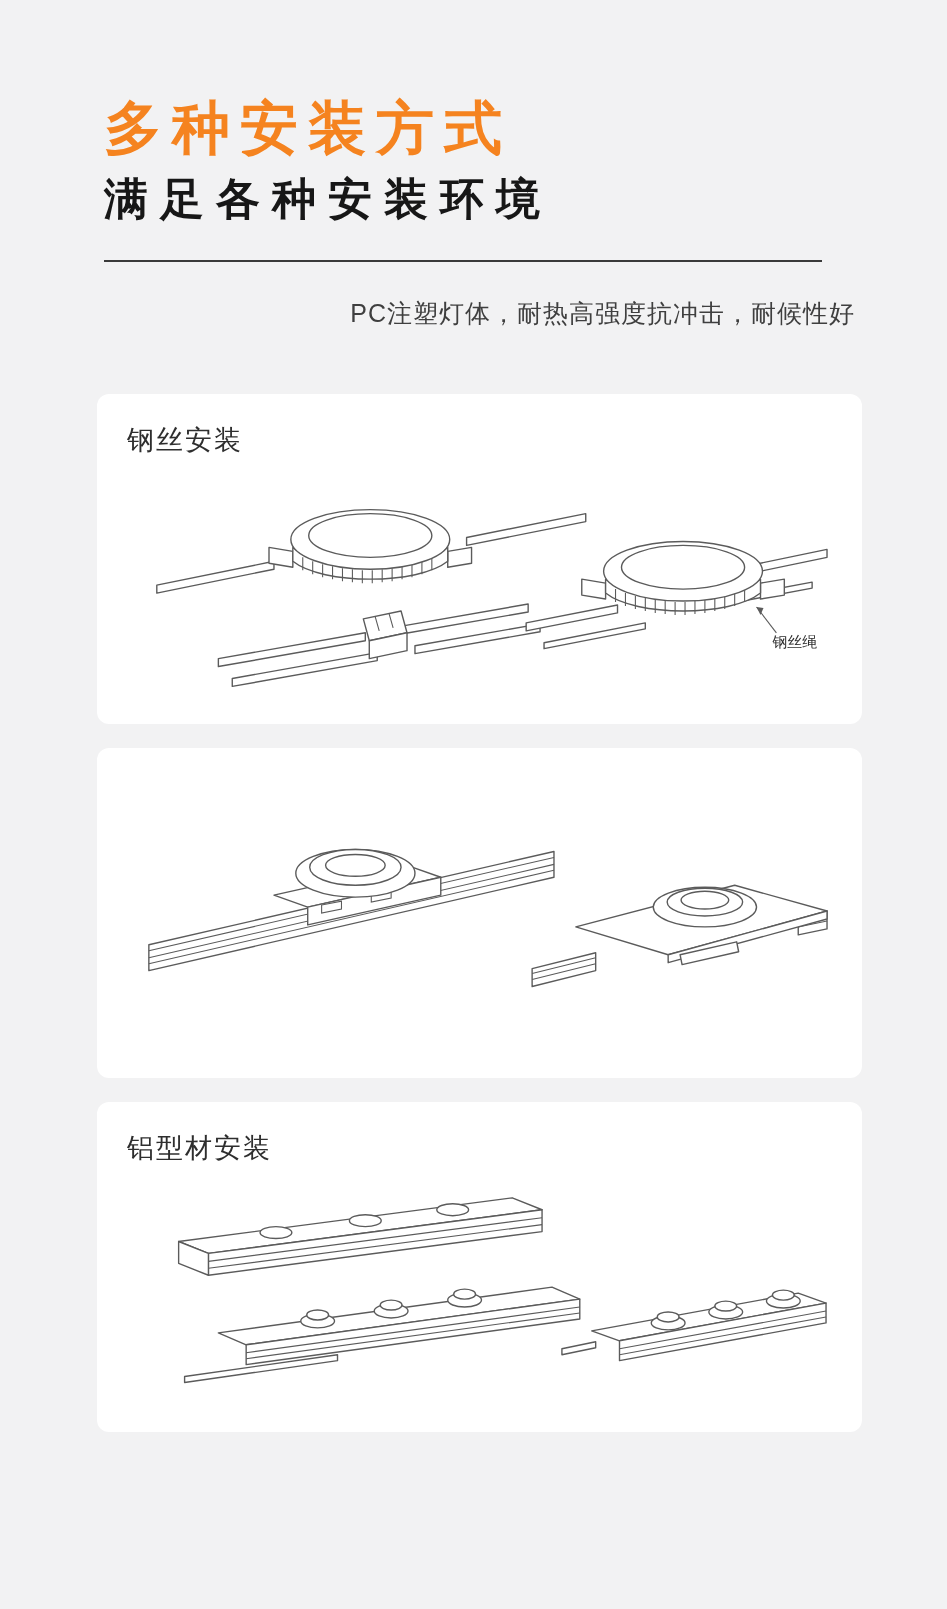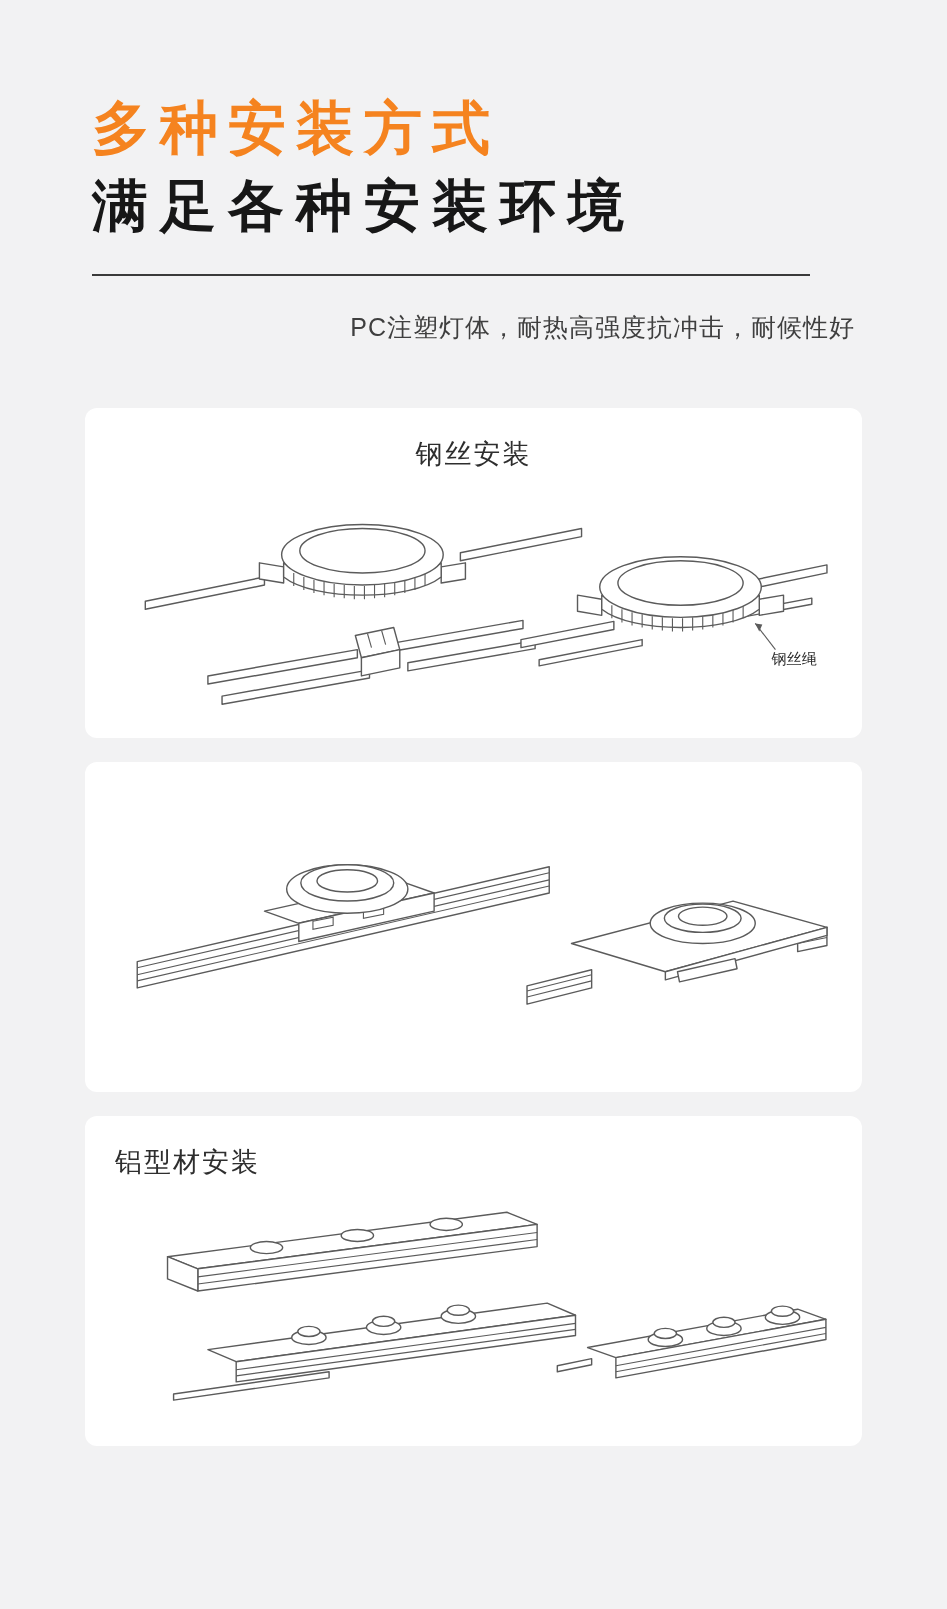--- a/index.html
+++ b/index.html
@@ -4,32 +4,33 @@
 <style>
   html,body { margin:0; padding:0; background:#dedede; }
   .page {
     width:947px; height:1609px;
     background:#f2f2f3;
     font-family:"Liberation Sans", sans-serif;
     position:relative;
     overflow:hidden;
     margin:0 auto;
     box-sizing:border-box;
+    padding-left:12px;
   }
   .hero { padding:96px 92px 0 92px; }
   .title {
     margin:0 0 14px 0;
     font-size:58px; font-weight:800;
     letter-spacing:10px;
     color:#f5831f;
     line-height:1.1;
   }
   .subtitle {
     margin:0;
-    font-size:56px; font-weight:800;
+    font-size:44px; font-weight:800;
     letter-spacing:12px;
     color:#171717;
     line-height:1.15;
   }
   .divider {
     width:718px; height:2px;
     background:#3a3a3a;
     margin:36px 0 32px 0;
   }
   .intro {
@@ -42,21 +43,21 @@
   .cards { padding:0 85px; }
   .card {
     background:#ffffff;
     border-radius:12px;
     height:330px;
     margin-top:24px;
     padding:28px 30px 0 30px;
     box-sizing:border-box;
     overflow:hidden;
   }
-  .card:first-of-type { margin-top:62px;text-align:center; }
+  .card:first-of-type { margin-top:62px; }
   .card-label {
     margin:0 0 6px 0;
     font-size:27px; font-weight:500;
     color:#2e2e2e;
     letter-spacing:2px;
   }
   .illus { width:100%; height:auto; display:block; }
   
   .w { fill:#ffffff; stroke:#5b5b5b; stroke-width:1.4; stroke-linejoin:round; }
   .s { fill:none; stroke:#5b5b5b; stroke-width:1.1; }

